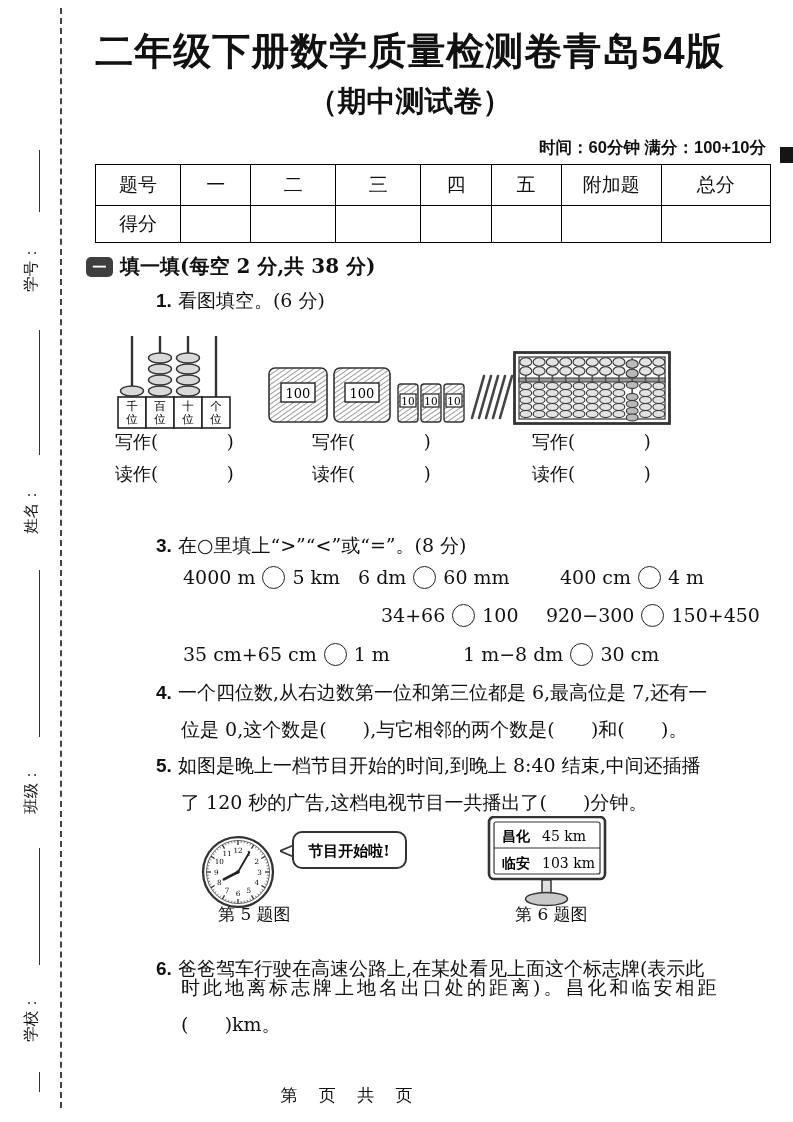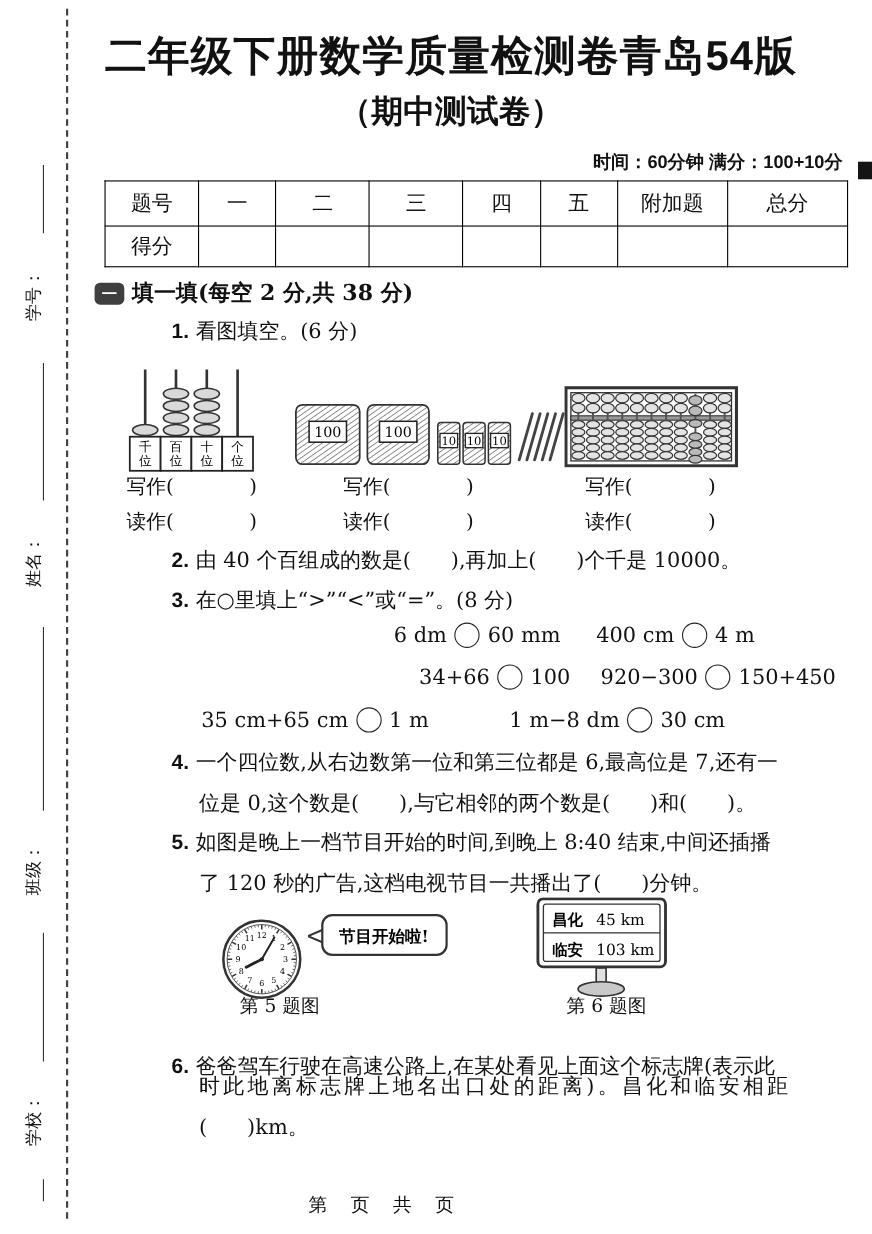--- a/index.html
+++ b/index.html
@@ -258,25 +258,25 @@
       <ellipse cx="145.8" cy="63" rx="5.9" ry="3.5" fill="#e3e3e3" stroke="#333" stroke-width="1.1"></ellipse>
     </svg>
 
   <div class="wr" style="left:115px;top:430px;">写作(            )</div>
   <div class="wr" style="left:312px;top:430px;">写作(            )</div>
   <div class="wr" style="left:532px;top:430px;">写作(            )</div>
   <div class="wr" style="left:115px;top:462px;">读作(            )</div>
   <div class="wr" style="left:312px;top:462px;">读作(            )</div>
   <div class="wr" style="left:532px;top:462px;">读作(            )</div>
 
-  <div class="qline" style="left:108px;top:496px;"><span class="qnum">2.</span> <span>由 40 个百组成的数是(      ),再加上(      )个千是 10000。</span></div>
   <div class="qline" style="left:108px;top:533px;"><span class="qnum">3.</span> <span>在○里填上“&gt;”“&lt;”或“=”。(8 分)</span></div>
 
+  <div class="qline" style="left:135px;top:566px;"><span>4000 m</span><span class="cmp-circle"></span><span>5 km</span></div>
   <div class="qline" style="left:310px;top:566px;"><span>6 dm</span><span class="cmp-circle"></span><span>60 mm</span></div>
-  <div class="qline" style="left:494px;top:566px;"><span>400 cm</span><span class="cmp-circle"></span><span>4 m</span></div>
+  <div class="qline" style="left:512px;top:566px;"><span>400 cm</span><span class="cmp-circle"></span><span>4 m</span></div>
   <div class="qline" style="left:333px;top:604px;"><span>34+66</span><span class="cmp-circle"></span><span>100</span></div>
   <div class="qline" style="left:498px;top:604px;"><span>920−300</span><span class="cmp-circle"></span><span>150+450</span></div>
   <div class="qline" style="left:135px;top:643px;"><span>35 cm+65 cm</span><span class="cmp-circle"></span><span>1 m</span></div>
   <div class="qline" style="left:415px;top:643px;"><span>1 m−8 dm</span><span class="cmp-circle"></span><span>30 cm</span></div>
 
   <div class="qline" style="left:108px;top:680px;"><span class="qnum">4.</span> <span>一个四位数,从右边数第一位和第三位都是 6,最高位是 7,还有一</span></div>
   <div class="qline" style="left:133px;top:717px;">位是 0,这个数是(      ),与它相邻的两个数是(      )和(      )。</div>
 
   <div class="qline" style="left:108px;top:753px;"><span class="qnum">5.</span> <span>如图是晚上一档节目开始的时间,到晚上 8:40 结束,中间还插播</span></div>
   <div class="qline" style="left:133px;top:790px;">了 120 秒的广告,这档电视节目一共播出了(      )分钟。</div>

